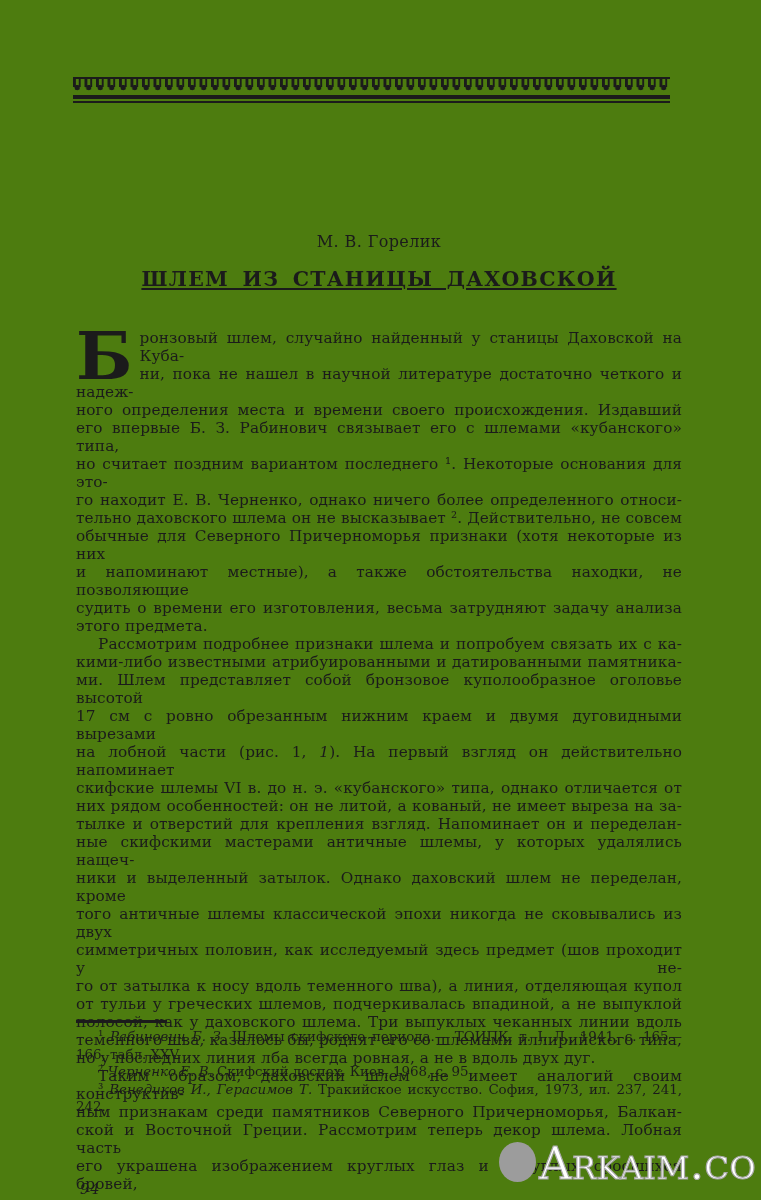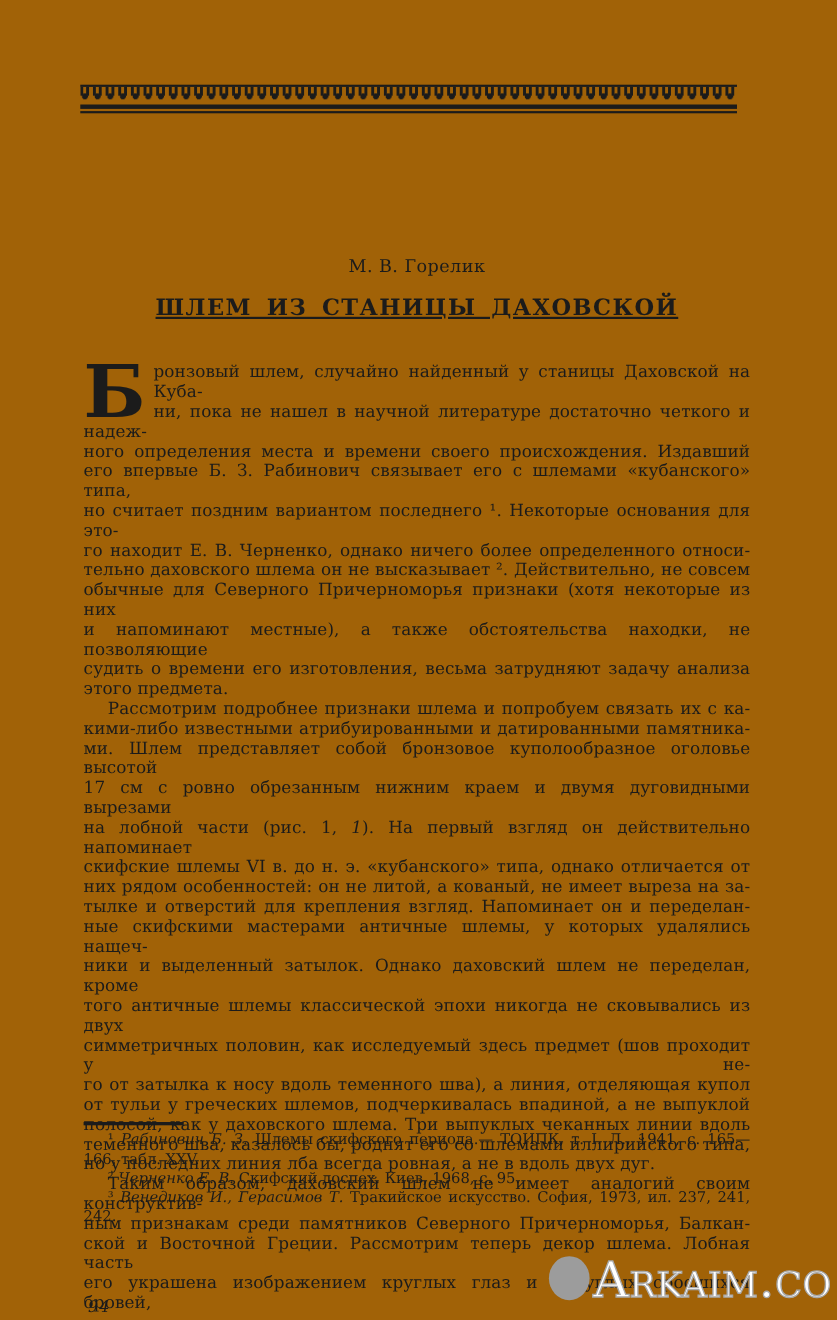--- a/index.html
+++ b/index.html
@@ -1,18 +1,18 @@
 <!DOCTYPE html>
 <html><head>
 <meta charset="utf-8">
 <style>
   html,body { margin:0; padding:0; background:#e8e8e8; }
   .page {
     position:relative; width:761px; height:1200px;
-    background:#a16207; overflow:hidden;
+    background:#4d7c0f; overflow:hidden;
     font-family:"DejaVu Serif", serif; color:#1b1b1b;
   }
   
   .ornament-wrap { position:absolute; left:73px; top:77px; width:597px; }
   .ornament {
     height:13px;
     border-top:2.5px solid #1b1b1b;
     background:
       radial-gradient(circle at 4.2px 3.6px, #1b1b1b 2.5px, transparent 3px) 0 5px/11.5px 9px repeat-x,
       repeating-linear-gradient(90deg, #1b1b1b 0 2.6px, transparent 2.6px 5.4px, #1b1b1b 5.4px 8px, transparent 8px 11.5px) 0 0/11.5px 8px repeat-x;

